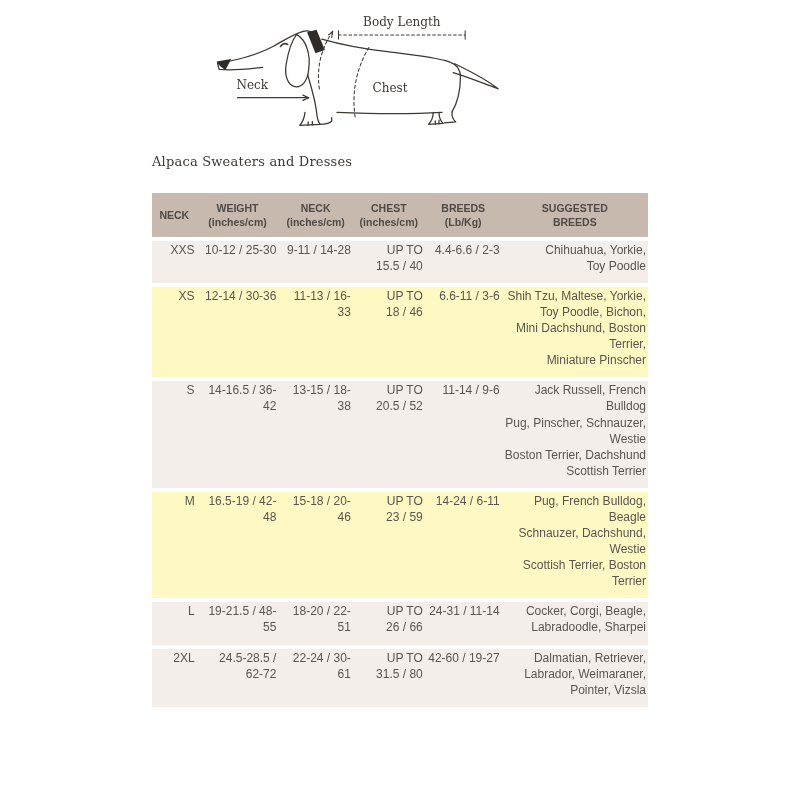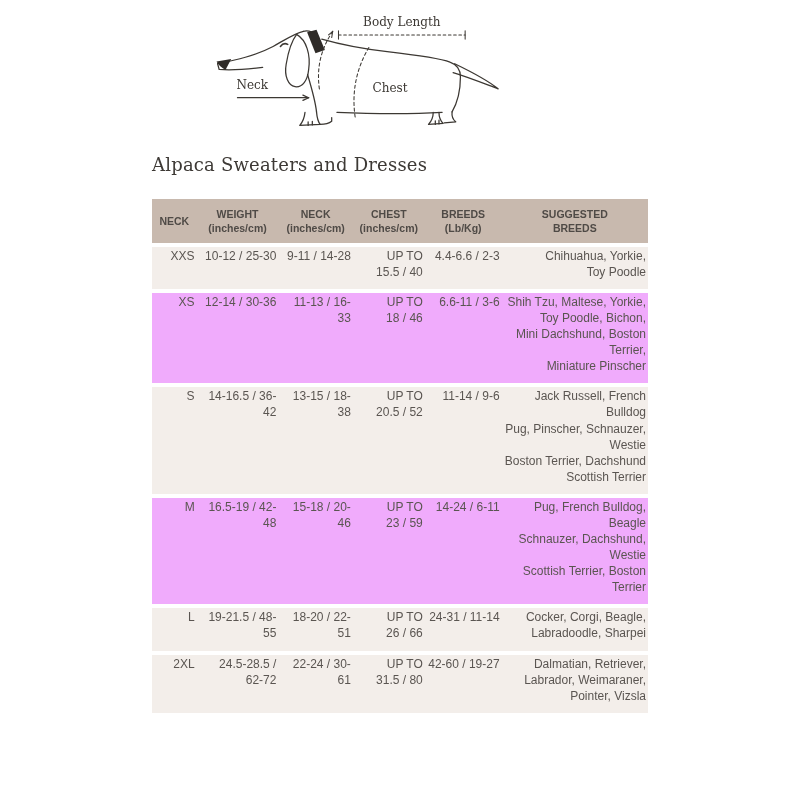--- a/index.html
+++ b/index.html
@@ -13,21 +13,21 @@
   .diagram-wrap { margin:14px 0 0 204px; width:314px;text-decoration:underline; }
   .diagram-wrap svg { display:block; width:314px; height:auto; }
   svg text {
     font-family:"DejaVu Serif", serif;
     fill:#3c3833;
   }
   .page-title {
     margin:27px 0 0 152px;
     font-family:"DejaVu Serif", serif;
     font-weight:400;
-    font-size:18px;
+    font-size:13px;
     color:#3d3935;
     letter-spacing:0.2px;
   }
   table.size-chart {
     margin:20px 0 0 152px;
     width:496px;
     border-collapse:separate;
     border-spacing:0 4px;
     table-layout:fixed;
   }
@@ -45,21 +45,21 @@
   table.size-chart td {
     font-size:12px;
     padding:1px 2px 9px;
     text-align:right;
     vertical-align:top;
     white-space:pre-line;
     line-height:1.34;
     color:#5a5551;
   }
   tr.row-light td { background:#f3eeea; }
-  tr.row-dark  td { background:#f0abfc; }
+  tr.row-dark  td { background:#fef9c3; }
 </style>
 </head>
 <body>
 
 <div class="diagram-wrap">
   <svg viewBox="0 0 600 215" xmlns="http://www.w3.org/2000/svg">
     <g fill="none" stroke="#3c3833" stroke-width="2.4" stroke-linecap="round" stroke-linejoin="round">
 
       <path d="M26,95 C60,88 98,80 132,62 C152,51 172,37 190,33"></path>
       <path d="M190,33 C200,31 208,34 215,41"></path>

